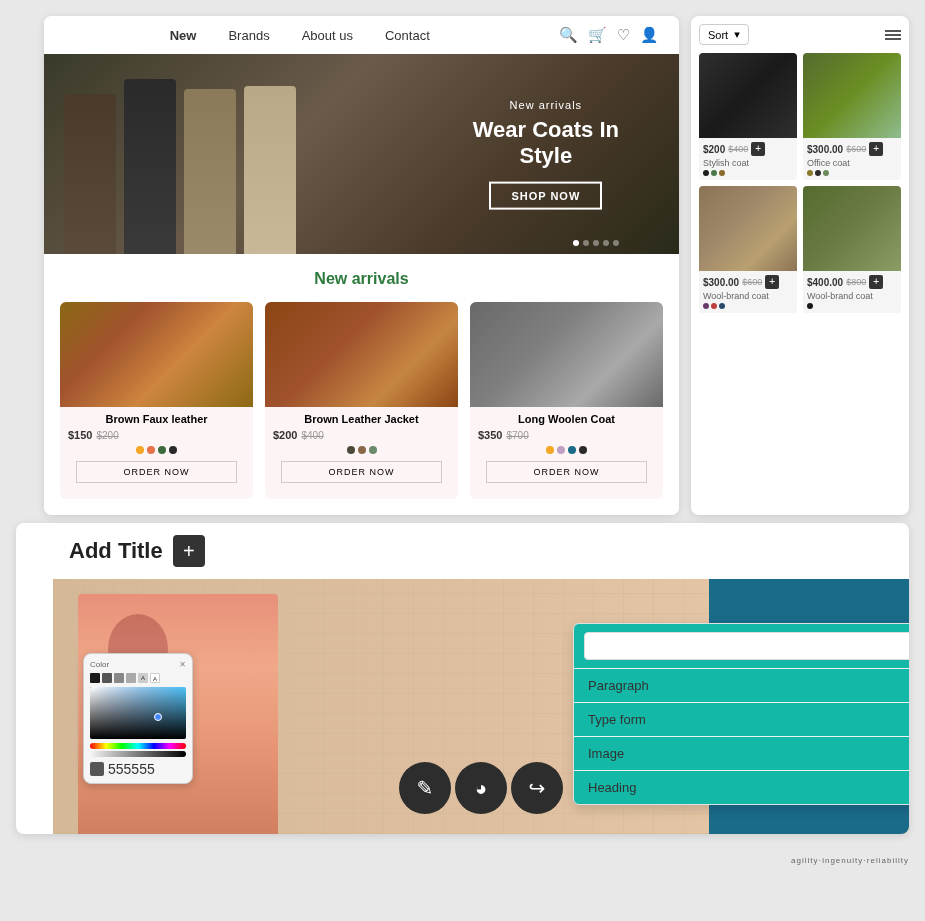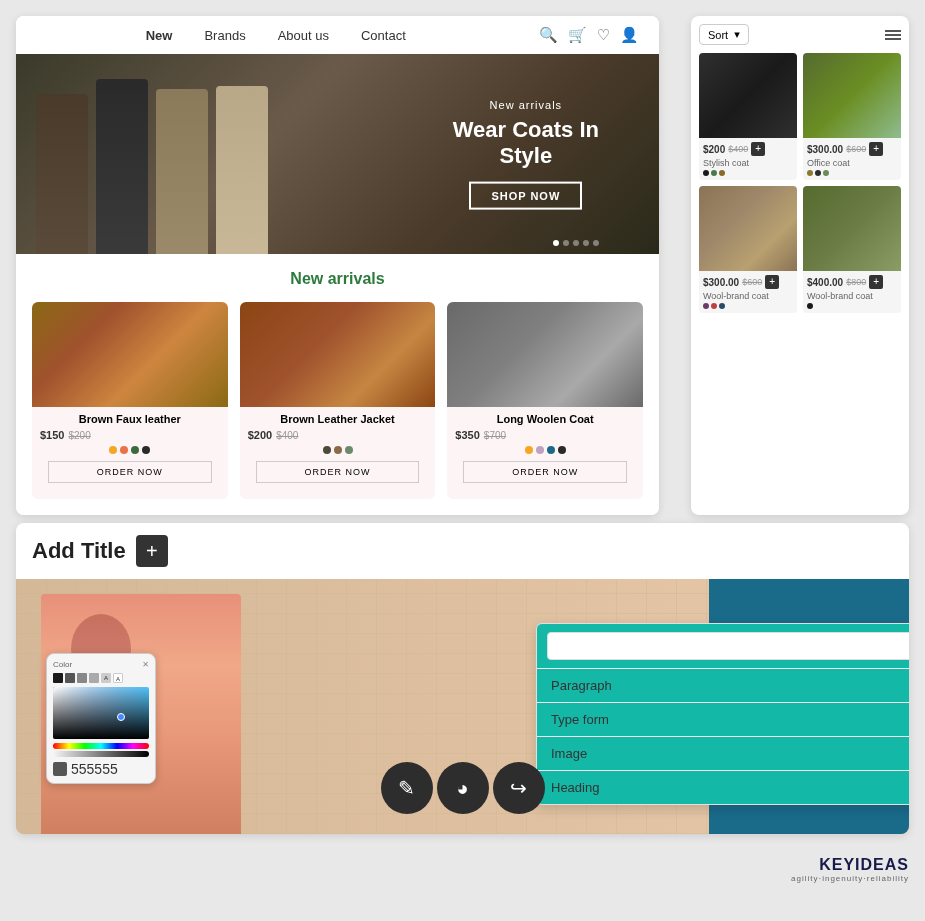--- a/index.html
+++ b/index.html
@@ -18,20 +18,21 @@
       padding: 16px 16px 8px 16px;
     }
 
     
     .website-preview {
       flex: 1;
       background: #fff;
       border-radius: 8px;
       overflow: hidden;
       box-shadow: 0 2px 8px rgba(0,0,0,0.12);
+      margin-left: 28px;
     }
 
     
     .nav-bar {
       display: flex;
       align-items: center;
       padding: 10px 20px;
       background: #fff;
       gap: 24px;
     }
@@ -236,21 +237,20 @@
     }
 
     
     .right-panel {
       width: 218px;
       background: #fff;
       border-radius: 8px;
       overflow: hidden;
       box-shadow: 0 2px 8px rgba(0,0,0,0.12);
       padding: 8px;
-      margin-left: 20px;
     }
     .right-panel-header {
       display: flex;
       align-items: center;
       justify-content: space-between;
       margin-bottom: 8px;
     }
     .sort-select {
       border: 1px solid #ccc;
       border-radius: 4px;
@@ -338,20 +338,21 @@
     
     .bottom-section {
       padding: 0 16px 16px 16px;
     }
     .bottom-card {
       background: #fff;
       border-radius: 8px;
       box-shadow: 0 2px 8px rgba(0,0,0,0.12);
       overflow: hidden;
       position: relative;
+      padding-left: 37px;
     }
     .bottom-header {
       display: flex;
       align-items: center;
       gap: 10px;
       padding: 12px 16px;
     }
     .add-title-text {
       font-size: 22px;
       font-weight: bold;
@@ -845,15 +846,14 @@
         <button class="toolbar-btn">✎</button>
         <button class="toolbar-btn">◕</button>
         <button class="toolbar-btn">↪</button>
       </div>
 
     </div>
   </div>
 </div>
 
 <div class="footer">
-  <div class="footer-logo">KEYIDEAS</div>
   <div class="footer-tagline">agility·ingenuity·reliability</div>
 </div>
 
 </body></html>

